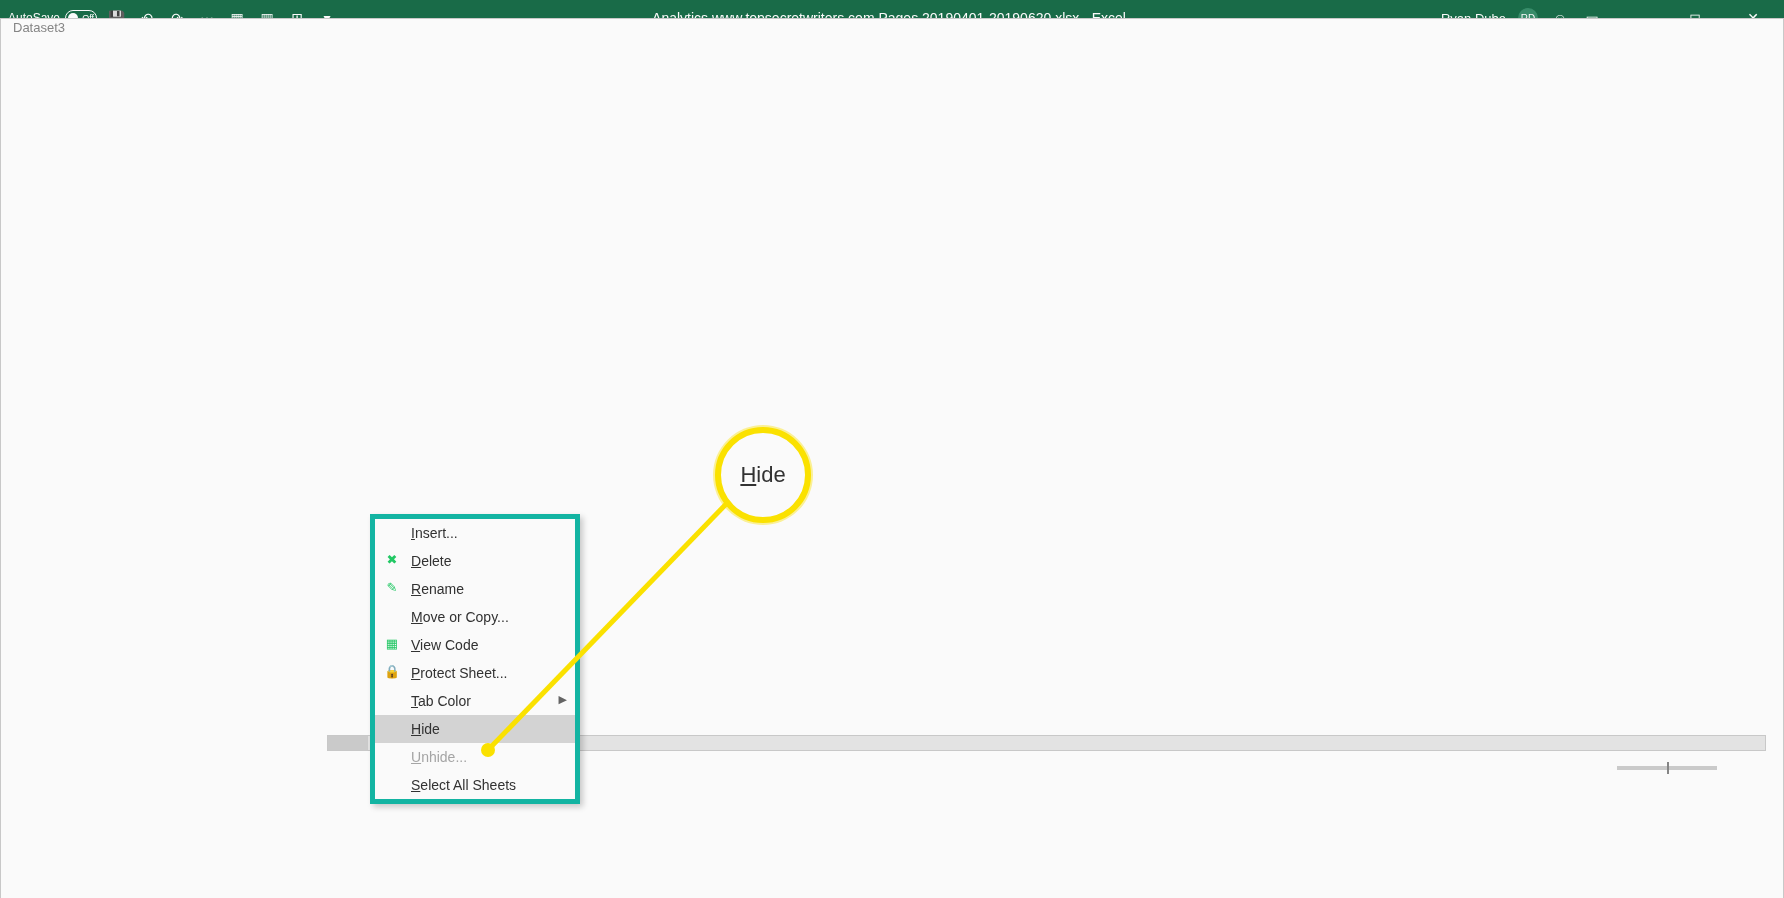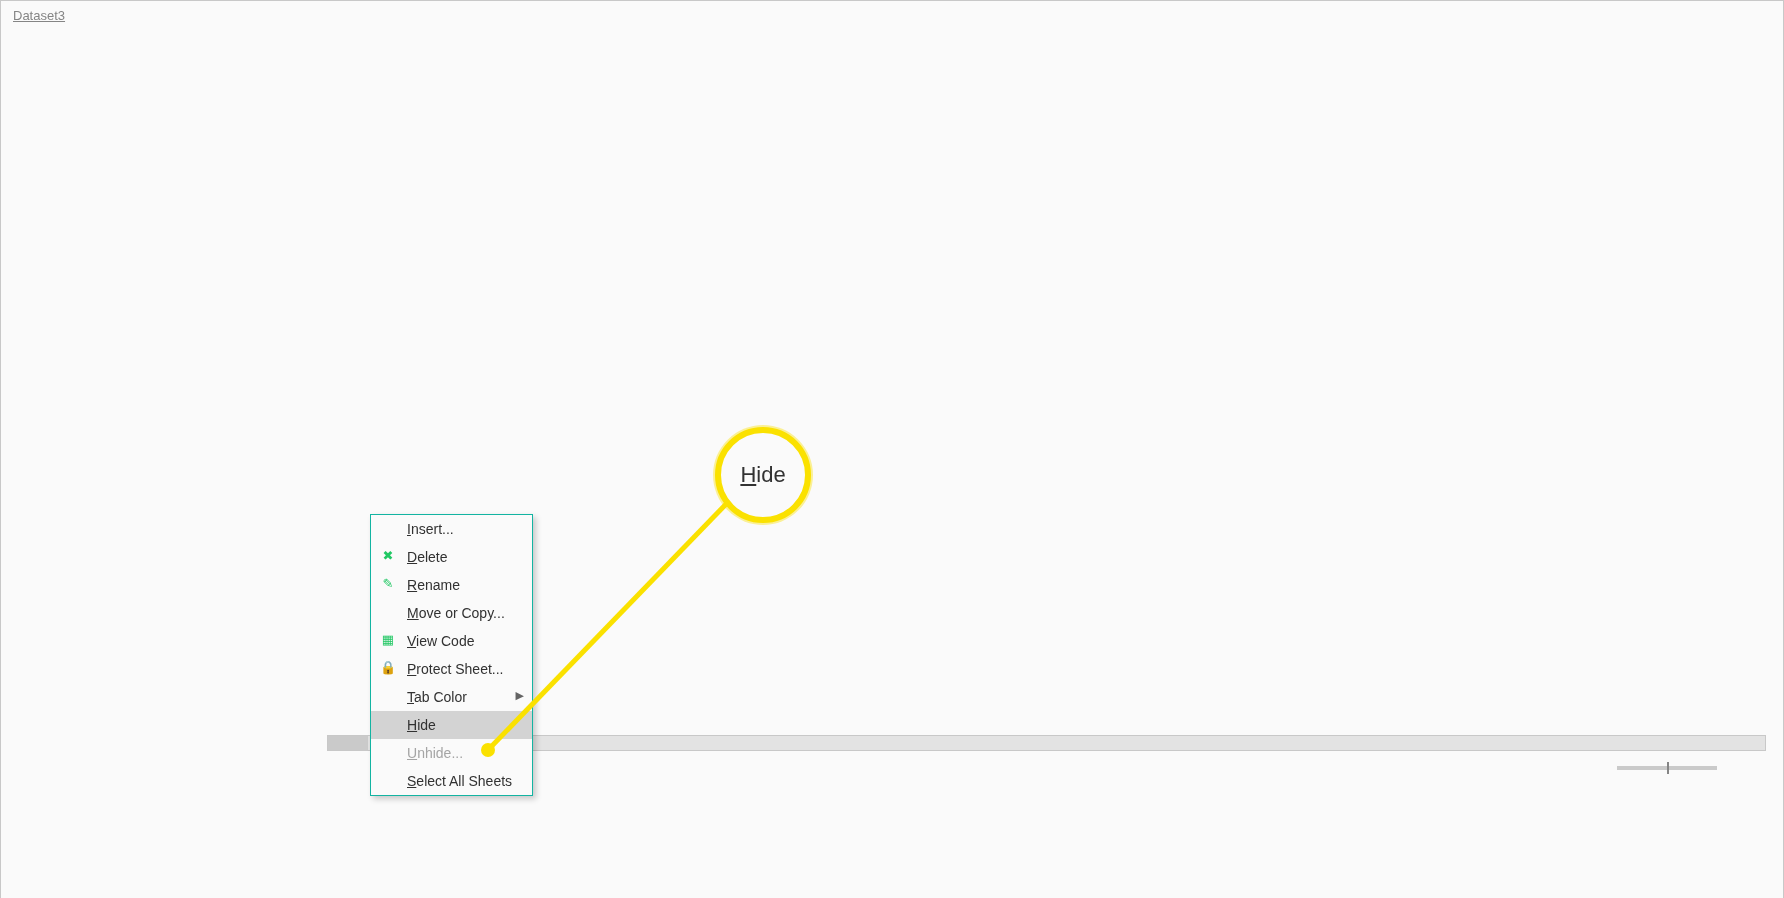--- a/index.html
+++ b/index.html
@@ -60,37 +60,37 @@
 .cell { border-right:1px solid #e3e3e3; padding: 0 4px; line-height:23px; overflow:hidden; white-space:nowrap; }
 .cell.r { text-align:right; }
 .cell.l { text-align:left; }
 .cA{width:125px}.cB{width:125px}.cC{width:125px}.cD{width:125px}.cE{width:125px}.cF{width:125px}.cG{width:125px}.cH{width:125px}.cI{width:125px}.cJ{width:125px}.cK{width:125px}.cL{width:125px}.cM{width:130px}
 .row1 .cell { font-weight:400; }
 .activecell { border:2px solid #1a6e4a !important; }
 
 
 .sheetbar { height:26px; background:#f3f3f3; border-top:1px solid #ccc; display:flex; align-items:center; font-size:13px;}
 .sheetbar .nav { display:flex; gap:2px; padding: 0 6px; color:#777;}
-.sheetbar .tab { background:#fff; border:1px solid #ccc; border-bottom:none; padding:7px 12px; margin-top:0; color:#333;text-decoration:underline;}
+.sheetbar .tab { background:#fff; border:1px solid #ccc; border-bottom:none; padding:1px 12px; margin-top:18px; color:#333;}
 .sheetbar .tab.active { background:#fff; font-weight:700; border-top:2px solid #1a6e4a;}
 .sheetbar .tab.dim { color:#888; }
 .sheetbar .plus { width:24px; text-align:center; }
 .sheetbar .scroll { flex:1; display:flex; align-items:center; padding: 0 8px;}
 .sheetbar .track { flex:1; height:16px; background:#e8e8e8; border:1px solid #ccc; position:relative;}
 .sheetbar .thumb { position:absolute; left:0; top:0; bottom:0; width:40px; background:#cfcfcf;}
 
 
 .statusbar { height:25px; background:#f3f3f3; border-top:1px solid #ccc; display:flex; align-items:center; font-size:13px; color:#444; padding: 0 10px; gap:16px;}
 .statusbar .spacer{flex:1;}
 .statusbar .zoom { display:flex; align-items:center; gap:8px;}
 .statusbar .slider { width:100px; height:4px; background:#cfcfcf; position:relative;}
 .statusbar .slider::after{content:"";position:absolute; left:50%; top:-4px; width:2px; height:12px; background:#888;}
 
 
-.ctxmenu { position:absolute; left:370px; top:514px; width:163px; background:#ffffff; border:1px solid #14b8a6; box-shadow: 3px 3px 6px rgba(0,0,0,.2); font-size:14px; color:#333; }
+.ctxmenu { position:absolute; left:370px; top:514px; width:210px; background:#ffffff; border:5px solid #14b8a6; box-shadow: 3px 3px 6px rgba(0,0,0,.2); font-size:14px; color:#333; }
 .ctxmenu .item { padding:6px 12px 6px 36px; position:relative; }
 .ctxmenu .item.hover { background:#d8d8d8; }
 .ctxmenu .item.disabled { color:#a9a9a9; }
 .ctxmenu .item .ic { position:absolute; left:8px; top:5px; width:18px; text-align:center; color:#2c6; font-size:13px; }
 .ctxmenu .item .arrow { position:absolute; right:8px; top:6px; color:#666; font-size:11px;}
 .ctxmenu .item u { text-decoration: underline; }
 .callout-circle { position:absolute; left:715px; top:427px; width:96px; height:96px; border:6px solid #ffe600; border-radius:50%; background:#fff; display:flex; align-items:center; justify-content:center; font-size:22px; color:#333; box-shadow: 0 0 0 2px rgba(255,230,0,.4); }
 .callout-circle span u { text-decoration:underline; }
 svg.cl { position:absolute; left:0; top:0; pointer-events:none; }
 

